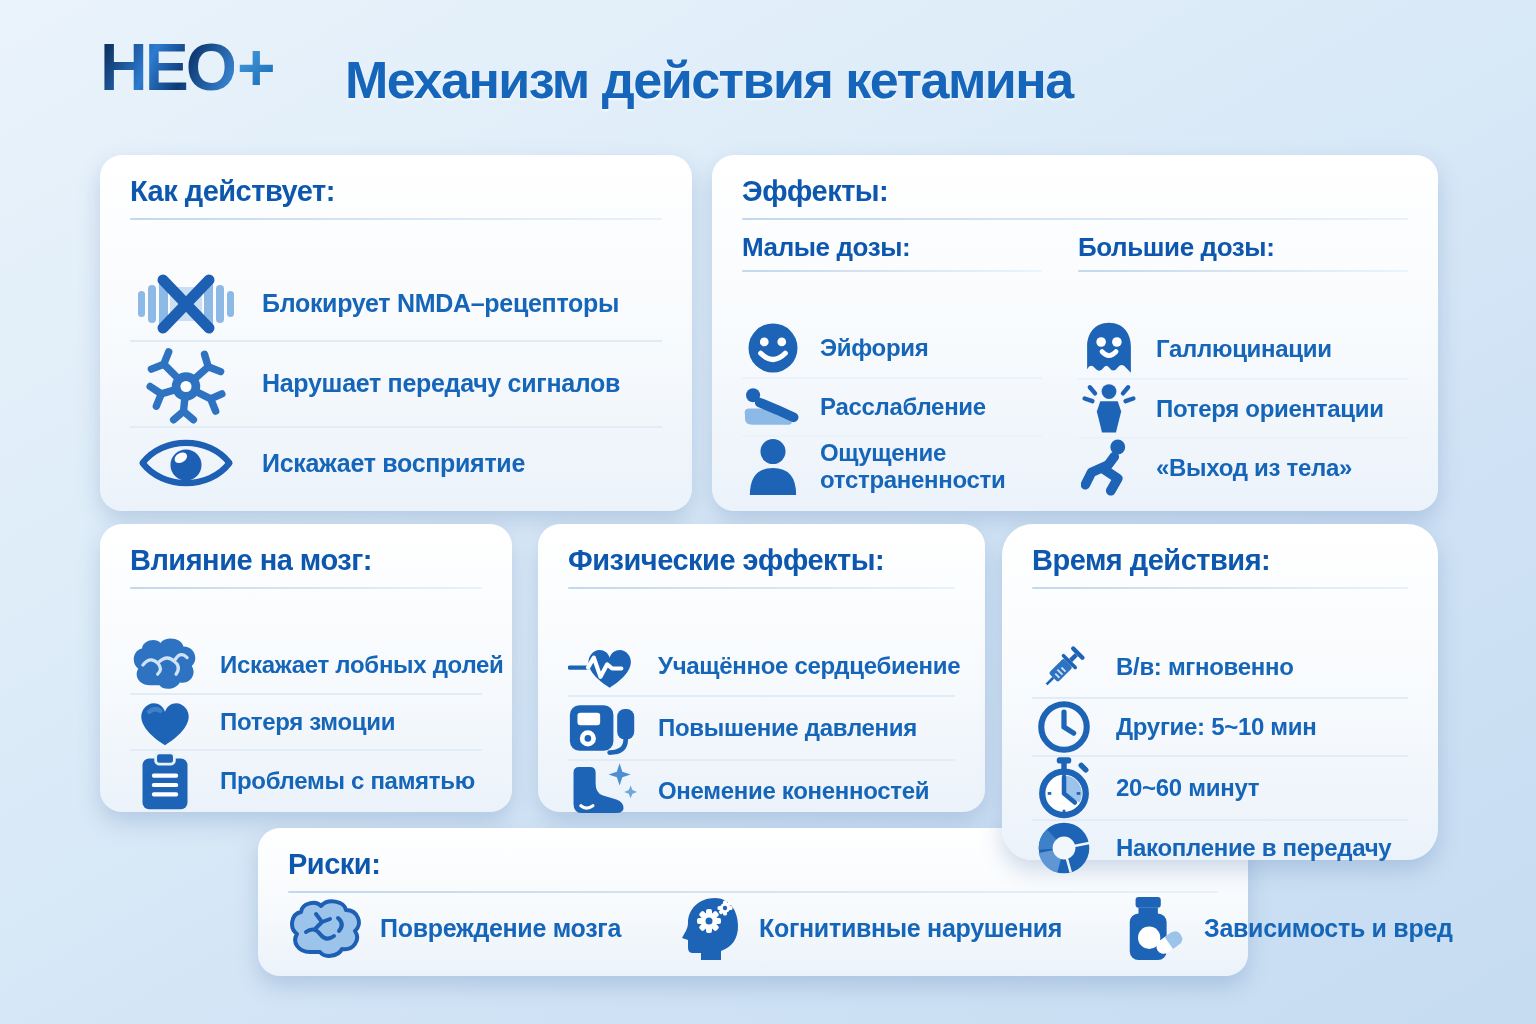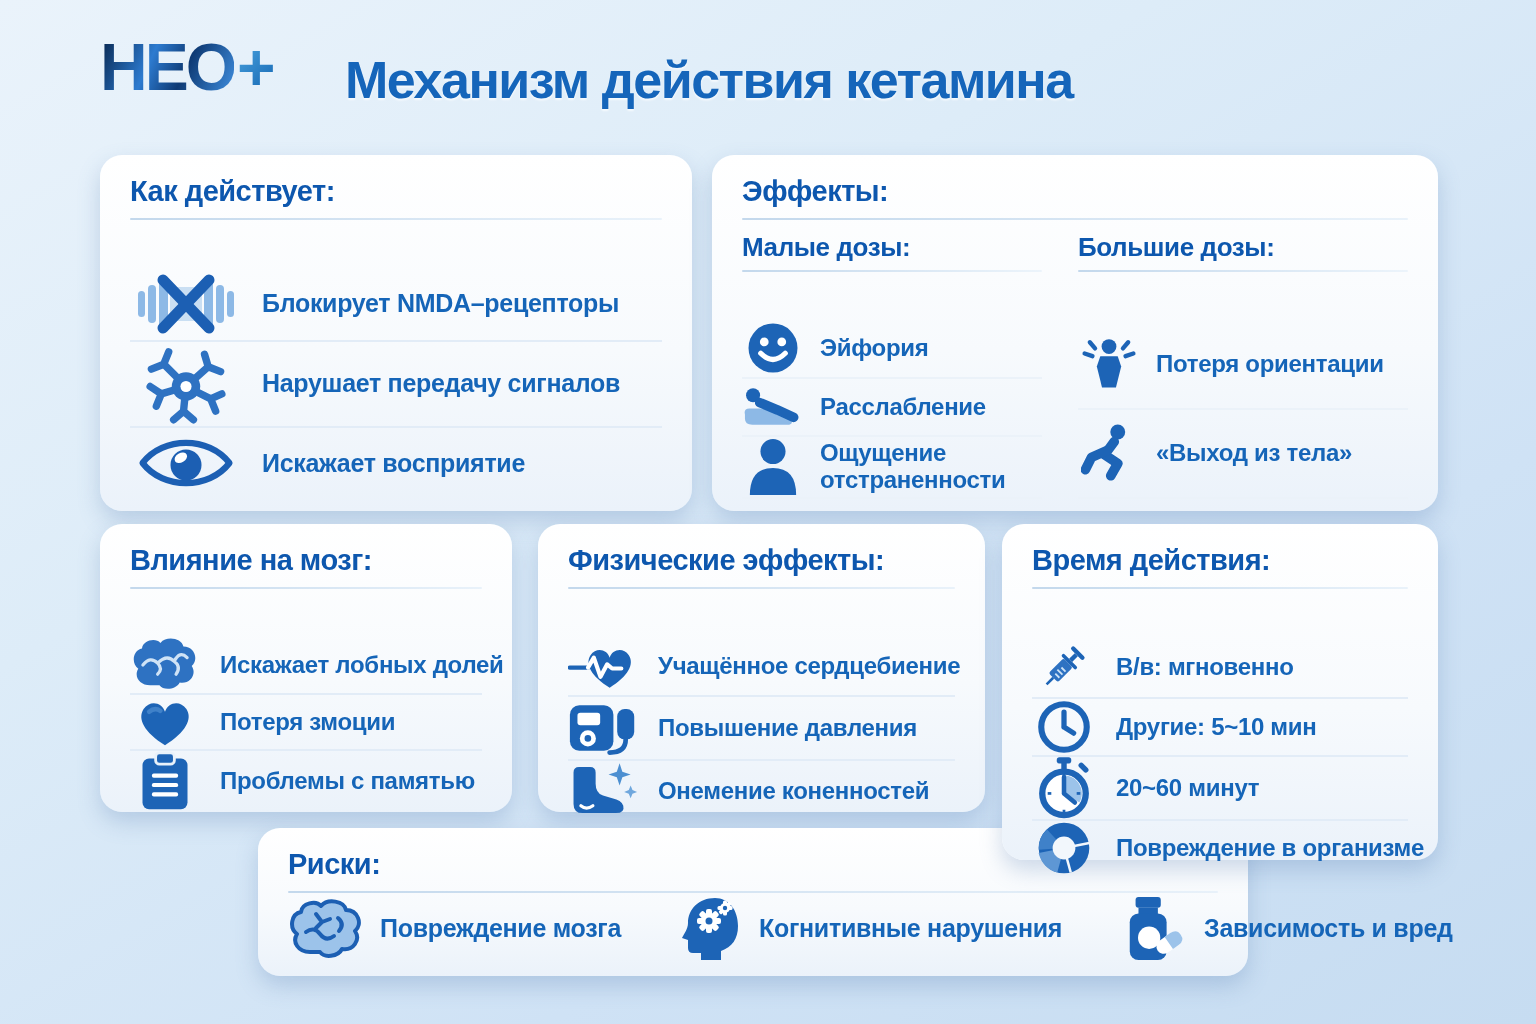--- a/index.html
+++ b/index.html
@@ -153,20 +153,31 @@
             <span class="label wrap">Ощущение отстраненности</span>
           </div>
         </div>
       </div>
       <div class="col col-right">
         <h3>Большие дозы:</h3>
         <div class="sub-div"></div>
         <div class="rows">
           <div class="row">
             <span class="icon">
+              <svg width="56" height="58" viewBox="0 0 64 66">
+                <path d="M32,3 C15,3 7,16 7,30 L7,56 Q11,49 16,55 Q21,61 26,54 Q29,50 32,54 Q37,61 42,54 Q47,48 52,55 L57,60 L57,30 C57,16 49,3 32,3 Z" fill="#1d64b6"></path>
+                <circle cx="23" cy="25" r="5.5" fill="#fff"></circle>
+                  <circle cx="41" cy="25" r="5.5" fill="#fff"></circle>
+                <path d="M24,36 Q32,45 40,36" stroke="#fff" stroke-width="5.5" fill="none" stroke-linecap="round"></path>
+              </svg>
+            </span>
+            <span class="label">Галлюцинации</span>
+          </div>
+          <div class="row">
+            <span class="icon">
               <svg width="56" height="54" viewBox="0 0 64 62">
                 <circle cx="32" cy="11" r="8.5" fill="#1d64b6"></circle>
                 <path d="M22,22 L42,22 L46,34 L40,58 L24,58 L18,34 Z" fill="#1d64b6"></path>
                 <g stroke="#1d64b6" stroke-width="5" stroke-linecap="round">
                   <line x1="10" y1="6" x2="16" y2="13"></line>
                     <line x1="4" y1="19" x2="13" y2="22"></line>
                   <line x1="54" y1="6" x2="48" y2="13"></line>
                     <line x1="60" y1="19" x2="51" y2="22"></line>
                 </g>
               </svg>
@@ -321,21 +332,21 @@
               <rect x="36" y="40" width="29" height="15" rx="7.5" fill="#fff"></rect>
               <path d="M50,40 L57,40 Q65,40 65,47.5 Q65,55 57,55 L50,55 Z" fill="#9cc3ea"></path>
             </g>
           </svg>
         </span>
         <span class="label">Зависимость и вред</span>
       </div>
     </div>
   </section>
 
-  <section class="card" id="card-duration" style="left:1002px;top:524px;width:436px;height:336px;z-index:2;">
+  <section class="card" id="card-duration" style="left:1002px;top:524px;width:436px;height:336px;z-index:2;border-radius:31px;">
     <h2>Время действия:</h2>
     <div class="hdr-div"></div>
     <div class="rows">
       <div class="row">
         <span class="icon">
           <svg width="60" height="60" viewBox="0 0 68 68">
             <g transform="rotate(225 34 34) translate(34 34) scale(0.82) translate(-34 -34)">
               <line x1="34" y1="0" x2="34" y2="13" stroke="#1d64b6" stroke-width="3.5"></line>
               <rect x="25" y="13" width="18" height="29" rx="3" fill="#2e72c2"></rect>
               <g stroke="#cfe3f6" stroke-width="2.5">
@@ -385,18 +396,18 @@
             <circle cx="32" cy="32" r="30" fill="#1d64b6"></circle>
             <path d="M32,32 L2,38 A30,30 0 0 0 24,61 Z" fill="#5e97d4"></path>
             <path d="M32,32 L12,10 A30,30 0 0 0 2,34 Z" fill="#3f81c9"></path>
             <g stroke="#f2f7fc" stroke-width="3">
                 <line x1="32" y1="32" x2="62" y2="26"></line>
                 <line x1="32" y1="32" x2="40" y2="61"></line>
               </g>
             <circle cx="32" cy="32" r="13.5" fill="#f2f7fc"></circle>
           </svg>
         </span>
-        <span class="label">Повреждение в организме</span>
+        <span class="label">Накопление в передачу</span>
       </div>
     </div>
   </section>
 
 </div>
 
 </body></html>

